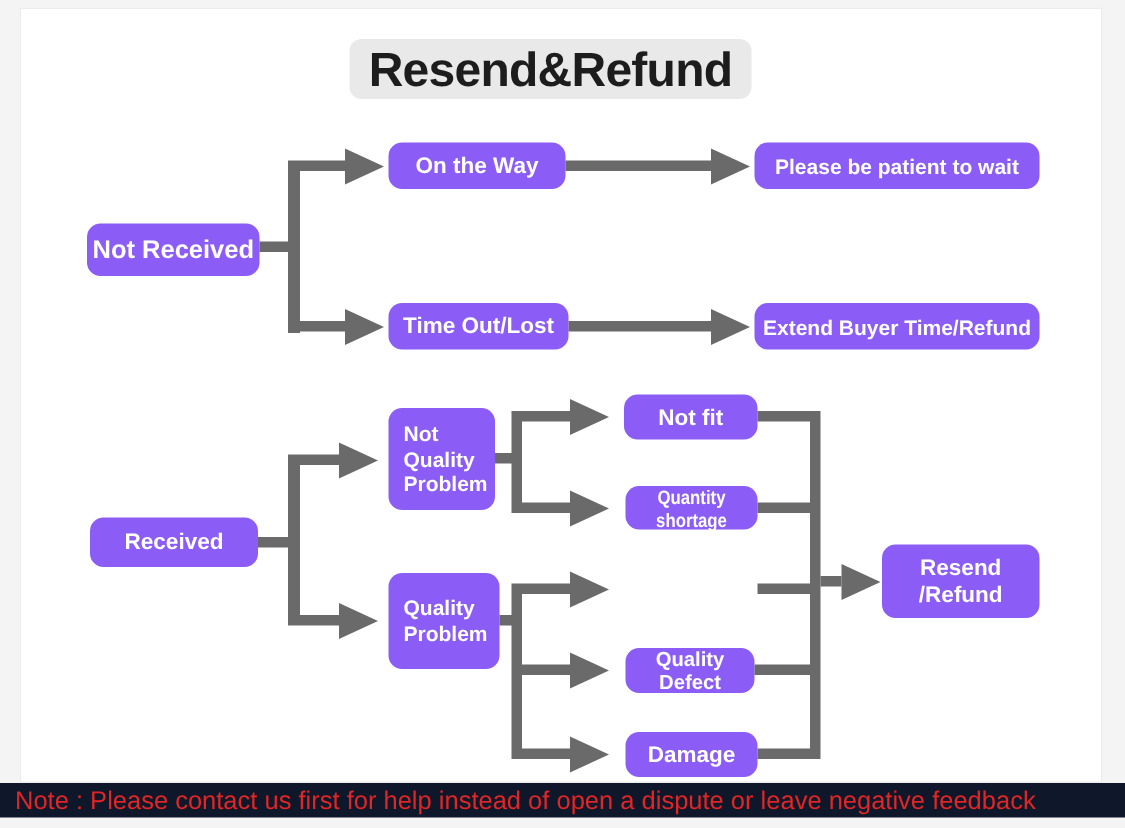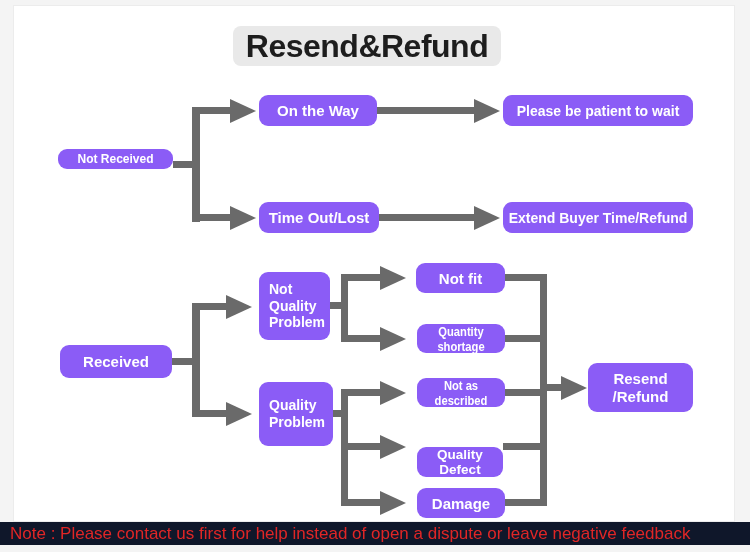--- a/index.html
+++ b/index.html
@@ -43,21 +43,21 @@
   }
 </style>
 </head>
 <body>
 
 <div class="stage">
   <div class="canvas"></div>
 
   <div class="title">Resend&amp;Refund</div>
 
-  <div class="node" style="left:58px;top:149px;width:115px;height:20px;font-size:12px;">Not Received</div>
+  <div class="node" style="left:58px;top:149px;width:115px;height:35px;font-size:17px;">Not Received</div>
 
   <div class="line" style="left:173px;top:161px;width:23px;height:7px;"></div>
   <div class="line" style="left:192px;top:107px;width:8px;height:115px;"></div>
 
   <div class="line" style="left:200px;top:107px;width:32px;height:7px;"></div>
   <div class="arrow" style="left:230px;top:99px;"></div>
   <div class="node" style="left:259px;top:95px;width:118px;height:31px;font-size:15px;">On the Way</div>
 
   <div class="line" style="left:200px;top:214px;width:32px;height:7px;"></div>
   <div class="arrow" style="left:230px;top:206px;"></div>
@@ -98,27 +98,24 @@
   <div class="arrow" style="left:380px;top:327px;"></div>
   <div class="node" style="left:417px;top:324px;width:88px;height:29px;font-size:13px;">
       <span class="condensed">Quantity shortage</span>
     </div>
 
   <div class="line" style="left:333px;top:410px;width:15px;height:7px;"></div>
   <div class="line" style="left:341px;top:389px;width:7px;height:117px;"></div>
 
   <div class="line" style="left:348px;top:389px;width:32px;height:7px;"></div>
   <div class="arrow" style="left:380px;top:381px;"></div>
-  <div class="node" style="left:417px;top:378px;width:88px;height:29px;font-size:13px;">
-      <span class="condensed">Not as described</span>
-    </div>
 
   <div class="line" style="left:348px;top:443px;width:32px;height:7px;"></div>
   <div class="arrow" style="left:380px;top:435px;"></div>
-  <div class="node" style="left:417px;top:447px;width:86px;height:30px;font-size:13.5px;">Quality Defect</div>
+  <div class="node" style="left:417px;top:432px;width:86px;height:30px;font-size:13.5px;">Quality Defect</div>
 
   <div class="line" style="left:348px;top:499px;width:32px;height:7px;"></div>
   <div class="arrow" style="left:380px;top:491px;"></div>
   <div class="node" style="left:417px;top:488px;width:88px;height:30px;font-size:15px;">Damage</div>
 
   <div class="line" style="left:505px;top:274px;width:38px;height:7px;"></div>
   <div class="line" style="left:505px;top:335px;width:38px;height:7px;"></div>
   <div class="line" style="left:505px;top:389px;width:38px;height:7px;"></div>
   <div class="line" style="left:503px;top:443px;width:40px;height:7px;"></div>
   <div class="line" style="left:505px;top:499px;width:38px;height:7px;"></div>

